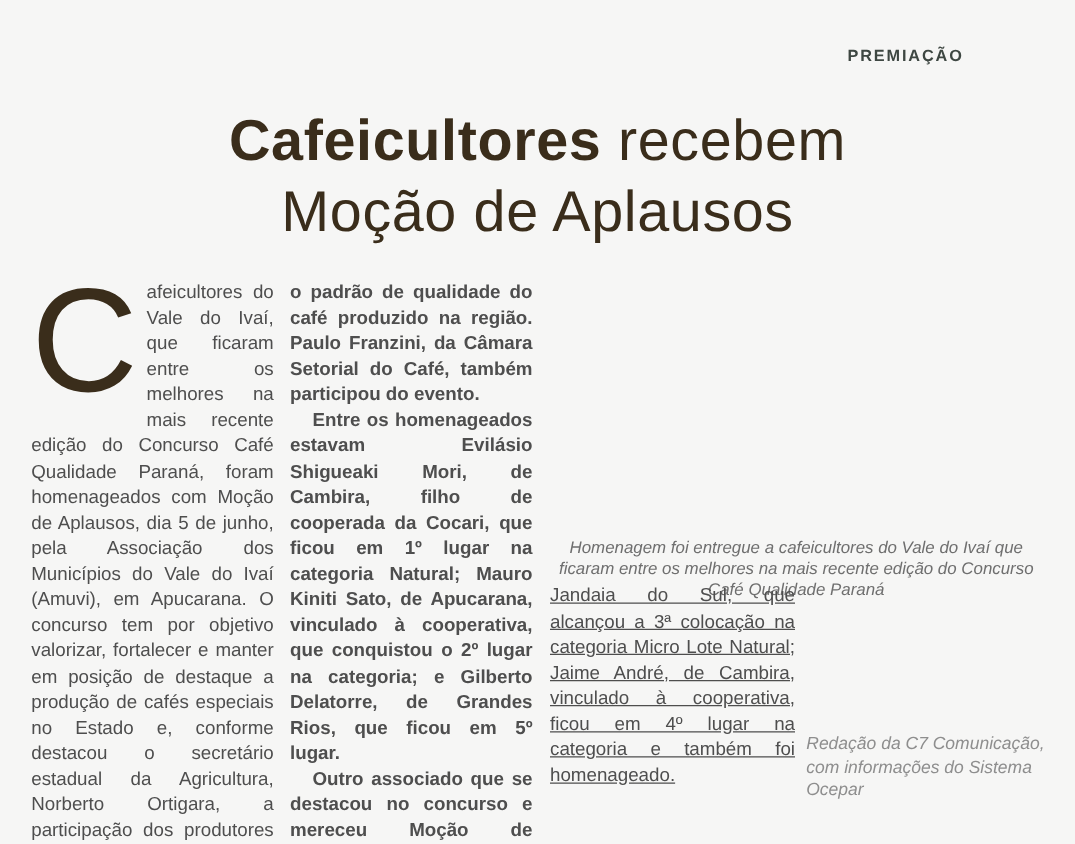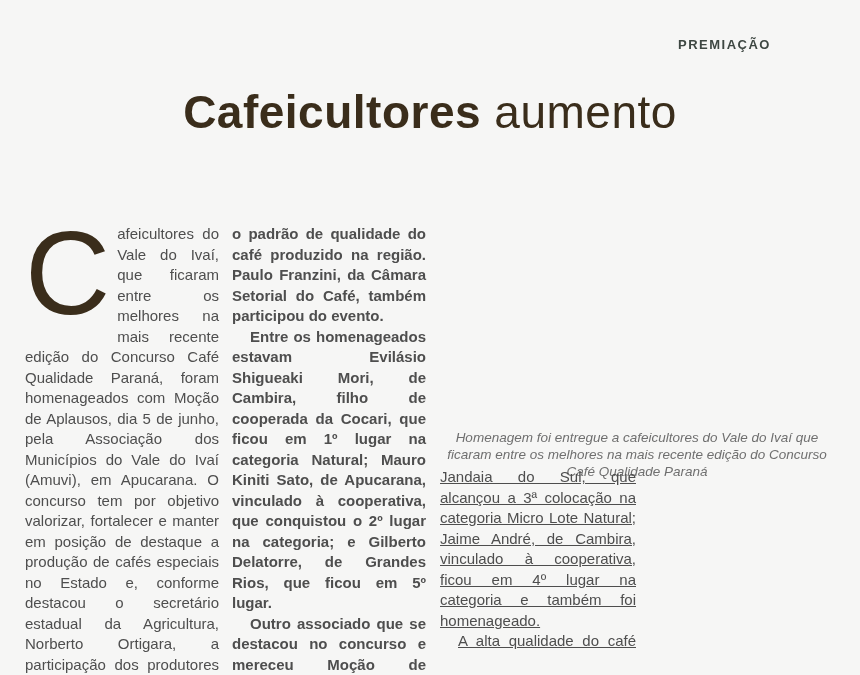--- a/index.html
+++ b/index.html
@@ -64,37 +64,38 @@
   }
 </style>
 </head>
 <body>
 
 <div class="page">
 
   <div class="kicker">PREMIAÇÃO</div>
 
   <h1 class="title">
-    <span class="t-line"><span class="t-bold">Cafeicultores</span><span> aumento</span></span>
+    <span class="t-line"><span class="t-bold">Cafeicultores</span><span> recebem</span></span>
+    <span class="t-line">Moção de Aplausos</span>
   </h1>
 
   <div class="col col1">
     <p class="cont-last"><span class="dropcap">C</span><span>afeicultores do Vale do Ivaí, que ficaram entre os melhores na mais recente edição do Concurso Café Qualidade Paraná, foram homenageados com Moção de Aplausos, dia 5 de junho, pela Associação dos Municípios do Vale do Ivaí (Amuvi), em Apucarana. O concurso tem por objetivo valorizar, fortalecer e manter em posição de destaque a produção de cafés especiais no Estado e, conforme destacou o secretário estadual da Agricultura, Norberto Ortigara, a participação dos produtores do Vale do Ivaí elevou</span></p>
   </div>
 
   <div class="col col2">
     <p>o padrão de qualidade do café produzido na região. Paulo Franzini, da Câmara Setorial do Café, também participou do evento.</p>
     <p class="indent">Entre os homenageados estavam Evilásio Shigueaki Mori, de Cambira, filho de cooperada da Cocari, que ficou em 1º lugar na categoria Natural; Mauro Kiniti Sato, de Apucarana, vinculado à cooperativa, que conquistou o 2º lugar na categoria; e Gilberto Delatorre, de Grandes Rios, que ficou em 5º lugar.</p>
     <p class="indent cont-last">Outro associado que se destacou no concurso e mereceu Moção de Aplausos foi Patrick Rodrigues de Souza, de</p>
   </div>
 
   <div class="photo"></div>
 
   <div class="caption">Homenagem foi entregue a cafeicultores do Vale do Ivaí que ficaram entre os melhores na mais recente edição do Concurso Café Qualidade Paraná</div>
 
   <div class="col col3">
     <p>Jandaia do Sul, que alcançou a 3ª colocação na categoria Micro Lote Natural; Jaime André, de Cambira, vinculado à cooperativa, ficou em 4º lugar na categoria e também foi homenageado.</p>
-    <p class="indent cont-last">A alta qualidade do café</p>
   </div>
 
 
+  <div class="byline">Redação da C7 Comunicação, com informações do Sistema Ocepar</div>
 
 </div>
 
 </body></html>

